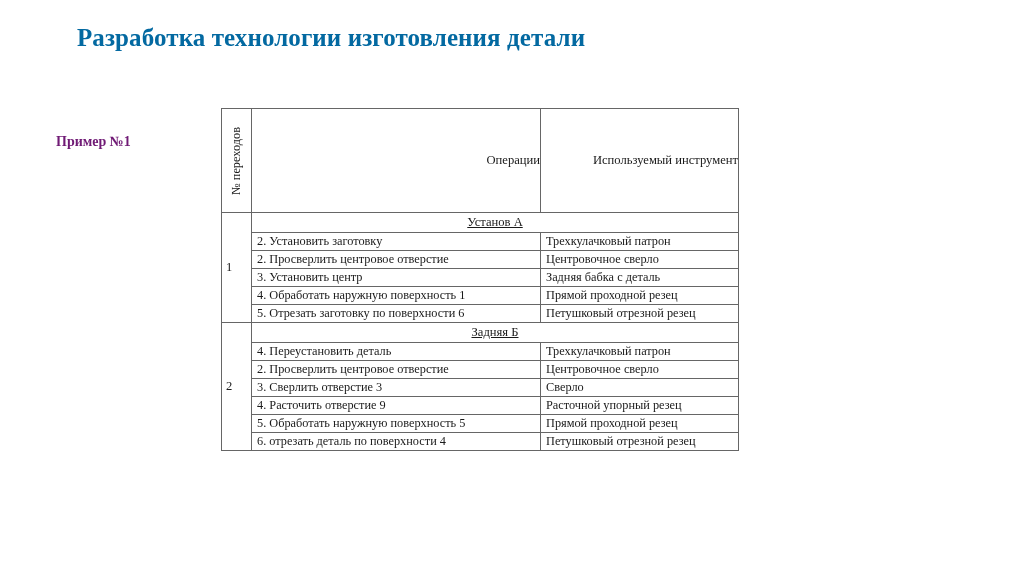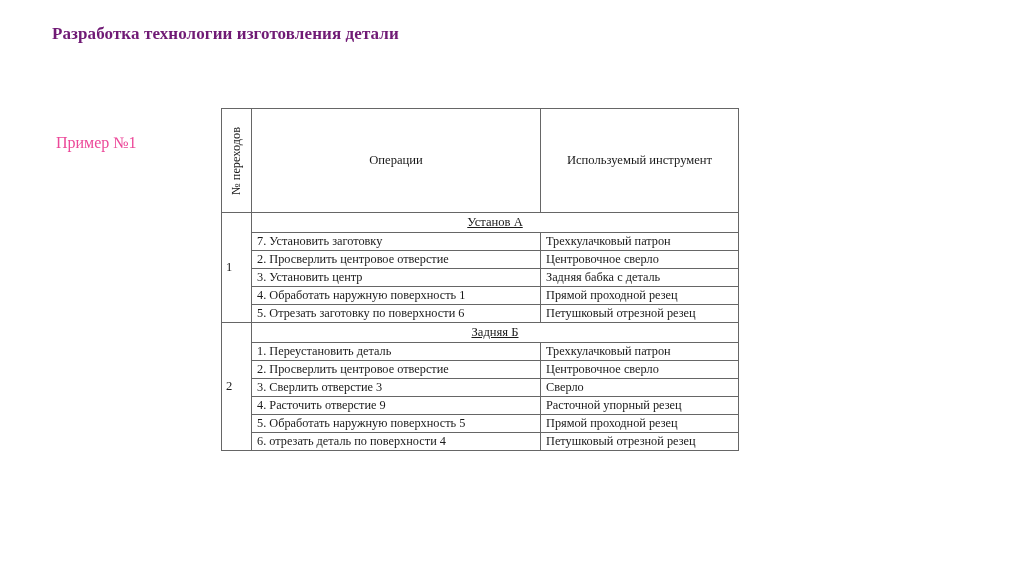--- a/index.html
+++ b/index.html
@@ -19,38 +19,38 @@
 
   .slide {
     position: absolute;
     inset: 0;
     background: #ffffff;
   }
 
   
   .page-title {
     position: absolute;
-    left: 52px;
+    left: 77px;
     top: 24px;
-    font-size: 17px;
+    font-size: 25px;
     font-weight: 700;
     letter-spacing: 0.1px;
     white-space: nowrap;
-    color: #701a75;
+    color: #0369a1;
   }
 
   
   .example-label {
     position: absolute;
     left: 56px;
     top: 134px;
-    font-size: 16px;
-    font-weight: 400;
-    white-space: nowrap;
-    color: #ec4899;
+    font-size: 14px;
+    font-weight: 700;
+    white-space: nowrap;
+    color: #701a75;
   }
 
   
   .tbl-wrap {
     position: absolute;
     left: 221px;
     top: 108px;
     width: 517px;
   }
   table.proc {
@@ -81,21 +81,21 @@
   .rot-label {
     position: absolute;
     left: 50%;
     top: 50%;
     transform: translate(-50%, -50%) rotate(-90deg);
     transform-origin: center center;
     white-space: nowrap;
     font-size: 12.3px;
   }
   .hdr-cell {
-    text-align: center;
+    text-align: right;
     height: 103px;
     font-size: 12.6px;
   }
 
   
   .sec-num {
     text-align: left;
     padding: 0 0 0 4px !important;
     font-size: 12.6px;
     vertical-align: top;
@@ -146,21 +146,21 @@
           </td>
           <td class="hdr-cell">Операции</td>
           <td class="hdr-cell">Используемый инструмент</td>
         </tr>
 
         <tr>
           <td class="sec-num" rowspan="6">1</td>
           <td class="sec-title" colspan="2">Установ А</td>
         </tr>
         <tr>
-          <td class="cell-op">7. Установить заготовку</td>
+          <td class="cell-op">2. Установить заготовку</td>
           <td class="cell-tool">Трехкулачковый патрон</td>
         </tr>
         <tr>
           <td class="cell-op">2. Просверлить центровое отверстие</td>
           <td class="cell-tool">Центровочное сверло</td>
         </tr>
         <tr>
           <td class="cell-op">3. Установить центр</td>
           <td class="cell-tool">Задняя бабка с деталь</td>
         </tr>
@@ -171,21 +171,21 @@
         <tr>
           <td class="cell-op">5. Отрезать заготовку по поверхности 6</td>
           <td class="cell-tool">Петушковый отрезной резец</td>
         </tr>
 
         <tr>
           <td class="sec-num" rowspan="7">2</td>
           <td class="sec-title" colspan="2">Задняя Б</td>
         </tr>
         <tr>
-          <td class="cell-op">1. Переустановить деталь</td>
+          <td class="cell-op">4. Переустановить деталь</td>
           <td class="cell-tool">Трехкулачковый патрон</td>
         </tr>
         <tr>
           <td class="cell-op">2. Просверлить центровое отверстие</td>
           <td class="cell-tool">Центровочное сверло</td>
         </tr>
         <tr>
           <td class="cell-op">3. Сверлить отверстие 3</td>
           <td class="cell-tool">Сверло</td>
         </tr>

